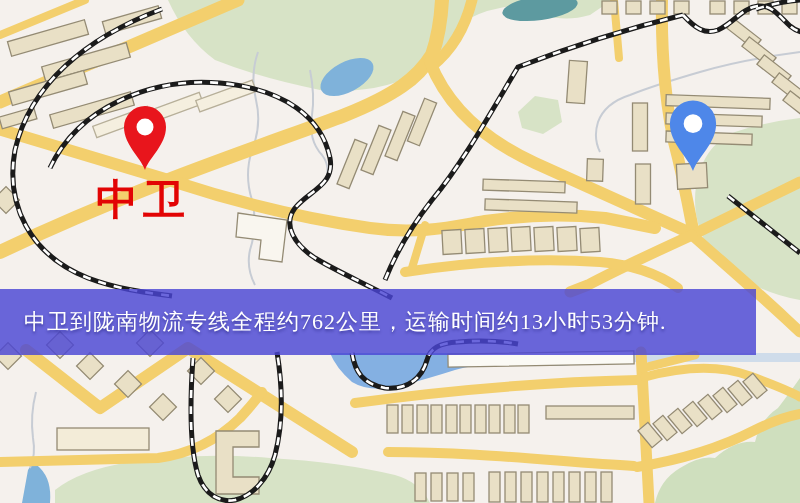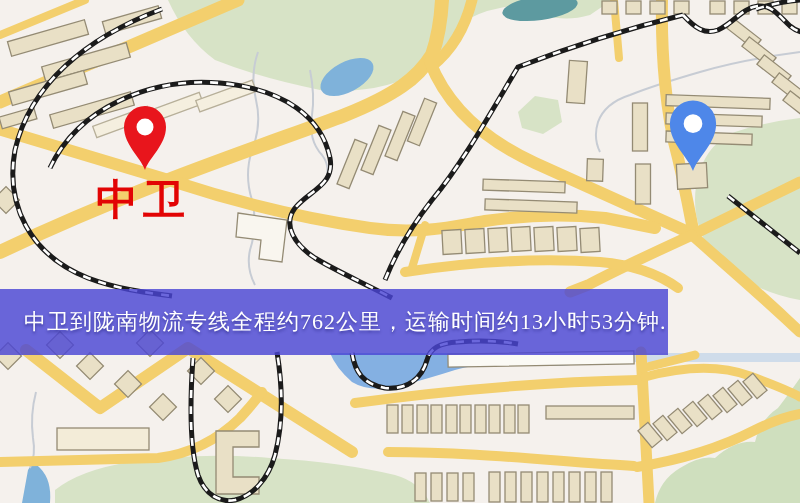--- a/index.html
+++ b/index.html
@@ -6,21 +6,21 @@
   .stage{position:relative;width:800px;height:503px;overflow:hidden;
          font-family:Liberation Serif, serif;background:#f5f1ed;padding-left:6px;}
   .map-svg{position:absolute;left:0;top:0;}
   .city-label{position:absolute;font-weight:bold;font-size:42px;line-height:1;
               white-space:nowrap;letter-spacing:5px;user-select:none;}
   .label-origin{left:96px;top:179px;color:#e20404;}
   .label-dest{left:640px;top:181px;color:#2433d6;}
   .pin{position:absolute;}
   .pin-origin{left:121px;top:101px;}
   .pin-dest{left:667px;top:96px;}
-  .banner{position:absolute;left:0;top:289px;width:668px;height:66px;
+  .banner{position:absolute;left:0;top:289px;width:756px;height:66px;
           display:flex;align-items:center;background:rgba(74,70,212,0.82);}
   .banner-text{color:#ffffff;font-size:22px;padding-left:24px;white-space:nowrap;
                letter-spacing:1px;text-shadow:0 2px 3px rgba(10,10,90,0.45);}
 </style>
 </head>
 <body>
 
 <div class="stage">
 
   <svg class="map-svg" width="800" height="503" viewBox="0 0 800 503">

